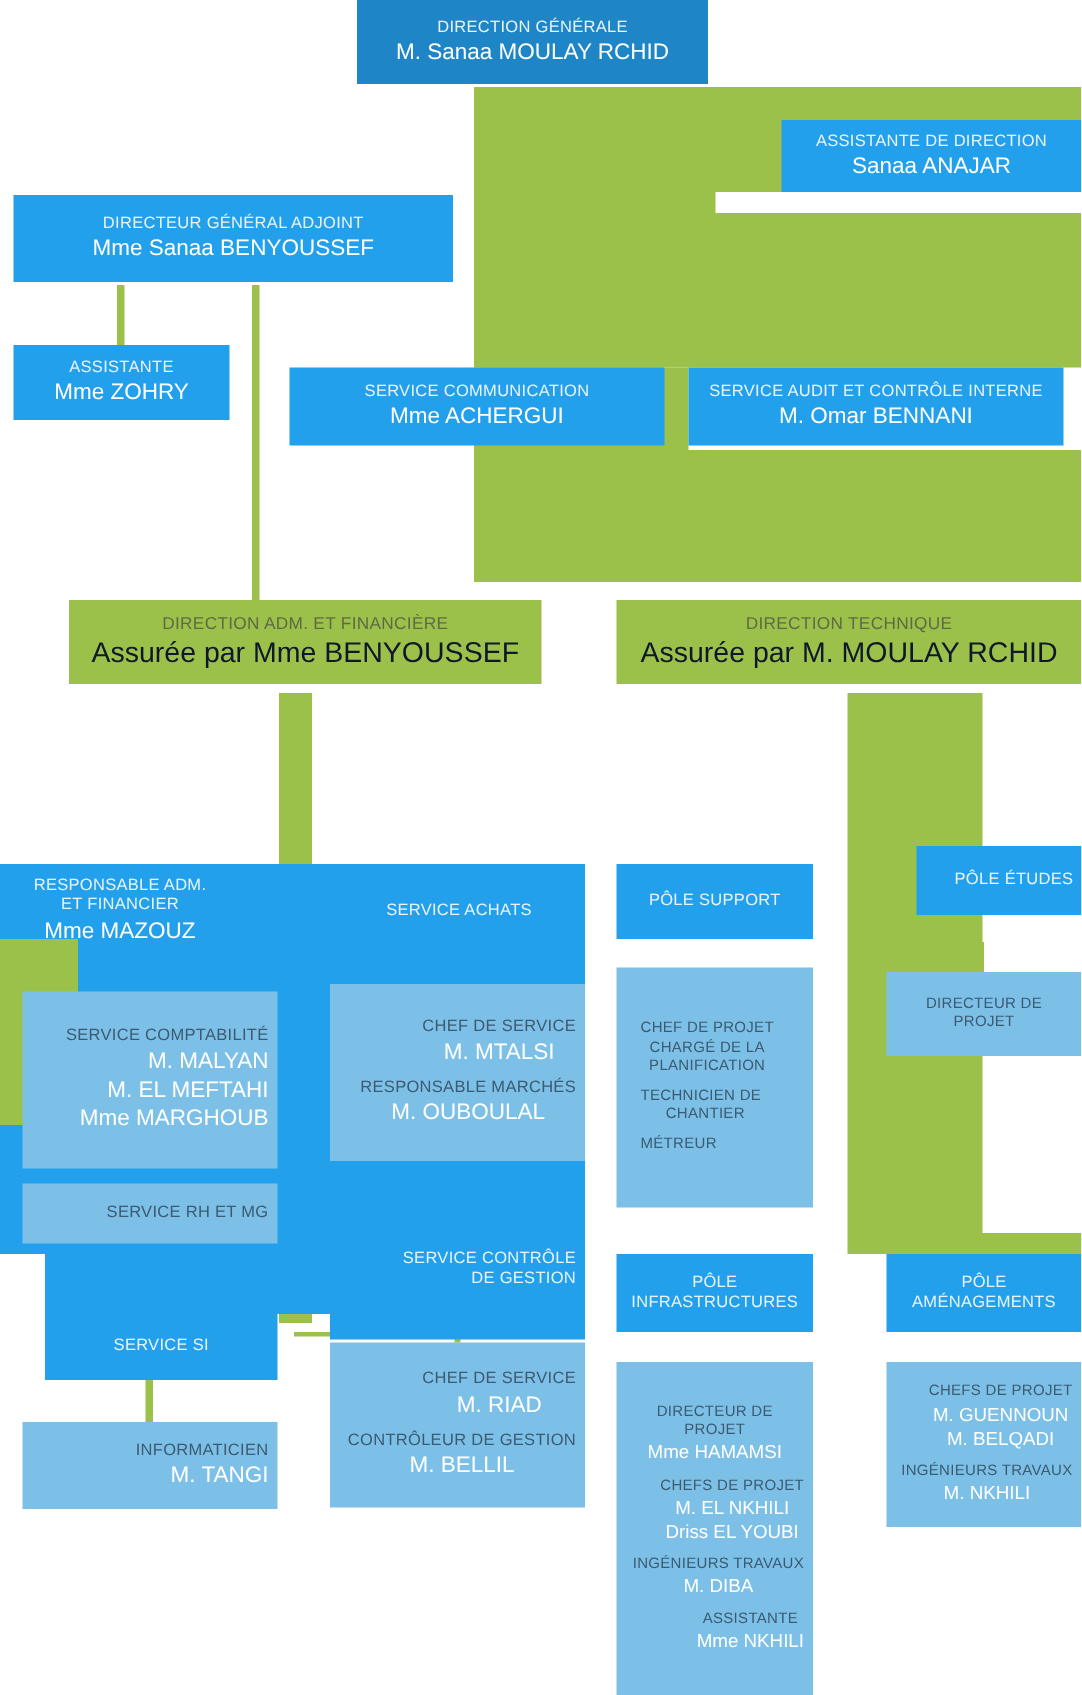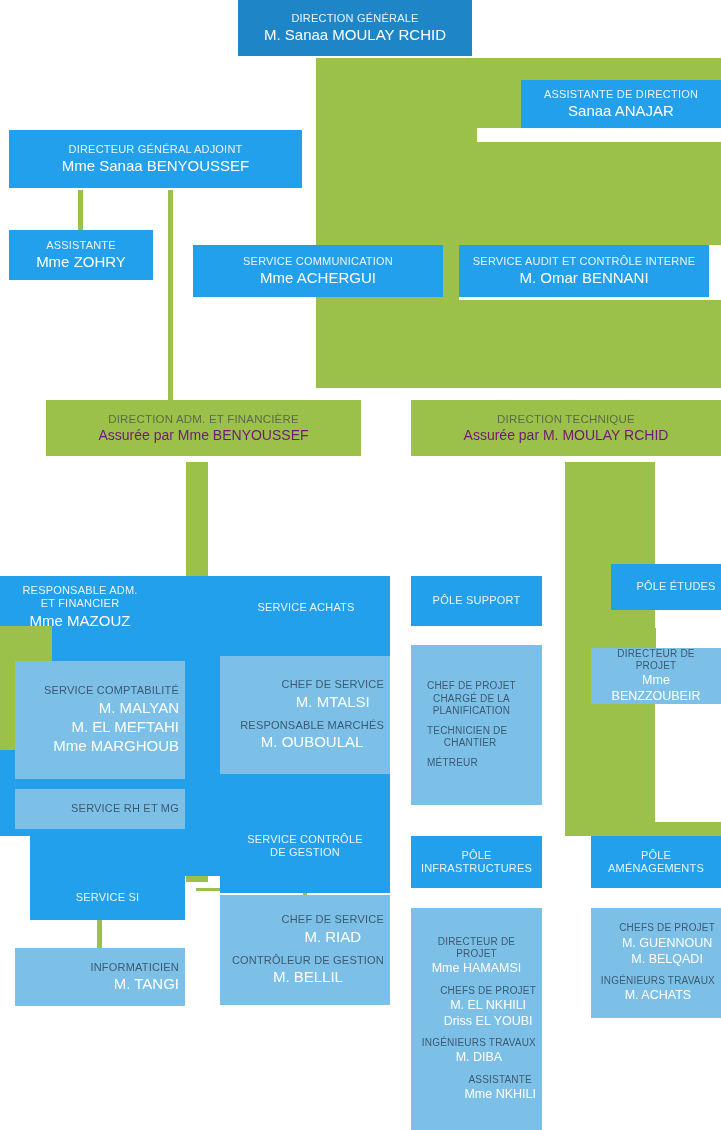--- a/index.html
+++ b/index.html
@@ -51,21 +51,21 @@
     font-weight: 400;
     margin-top: 1px;
   }
   
   .box.top { background: #1e86c7; }
   .box.mid { background: #22a0ec; }
 
   
   .box.dir { background: #9cc14b; }
   .box.dir .title { color: #5d6b44; font-size: 11.5px; }
-  .box.dir .name  { color: #701a75; font-size: 14px; }
+  .box.dir .name  { color: #0f172a; font-size: 19px; }
 
   
   .box.light { background: #7cc0e8; align-items: flex-end; }
   .box.light .title { color: #3c5a70; font-size: 11px; }
   .box.light .name  { color: #ffffff; font-size: 15px; }
   .box.light .title.sm { font-size: 10px; }
   .box.light .name.sm  { font-size: 12.5px; }
 
   .box.light .grp { margin-bottom: 8px; }
   .box.light .grp:last-child { margin-bottom: 0; }
@@ -188,21 +188,21 @@
     <div class="grp">
       <div class="title">CHEF DE SERVICE</div>
       <div class="name">M. MTALSI</div>
     </div>
     <div class="grp">
       <div class="title">RESPONSABLE MARCHÉS</div>
       <div class="name">M. OUBOULAL</div>
     </div>
   </div>
 
-  <div class="box bluelabel" style="left:220px; top:822px; width:170px; height:48px; background:transparent;">
+  <div class="box bluelabel" style="left:220px; top:822px; width:170px; height:48px; background:transparent;align-items:flex-end;">
     <div class="title">SERVICE CONTRÔLE</div>
     <div class="title">DE GESTION</div>
   </div>
 
   <div class="box light" style="left:220px; top:895px; width:170px; height:110px;">
     <div class="grp">
       <div class="title">CHEF DE SERVICE</div>
       <div class="name">M. RIAD</div>
     </div>
     <div class="grp">
@@ -229,21 +229,20 @@
       <div class="title sm">MÉTREUR</div>
     </div>
   </div>
 
   <div class="box mid" style="left:591px; top:564px; width:130px; height:46px;margin-left:20px;">
     <div class="title">PÔLE ÉTUDES</div>
   </div>
 
   <div class="box light" style="left:591px; top:648px; width:130px; height:56px;">
     <div class="title sm">DIRECTEUR DE PROJET</div>
-    <div class="name sm">Mme BENZZOUBEIR</div>
   </div>
 
   <div class="box mid" style="left:411px; top:836px; width:131px; height:52px;">
     <div class="title">PÔLE</div>
     <div class="title">INFRASTRUCTURES</div>
   </div>
 
   <div class="box light" style="left:411px; top:908px; width:131px; height:222px;">
     <div class="grp">
       <div class="title sm">DIRECTEUR DE PROJET</div>
@@ -270,17 +269,17 @@
   </div>
 
   <div class="box light" style="left:591px; top:908px; width:130px; height:110px;">
     <div class="grp">
       <div class="title sm">CHEFS DE PROJET</div>
       <div class="name sm">M. GUENNOUN</div>
       <div class="name sm">M. BELQADI</div>
     </div>
     <div class="grp">
       <div class="title sm">INGÉNIEURS TRAVAUX</div>
-      <div class="name sm">M. ACHATS</div>
+      <div class="name sm">M. NKHILI</div>
     </div>
   </div>
 
 </div>
 
 </body></html>

